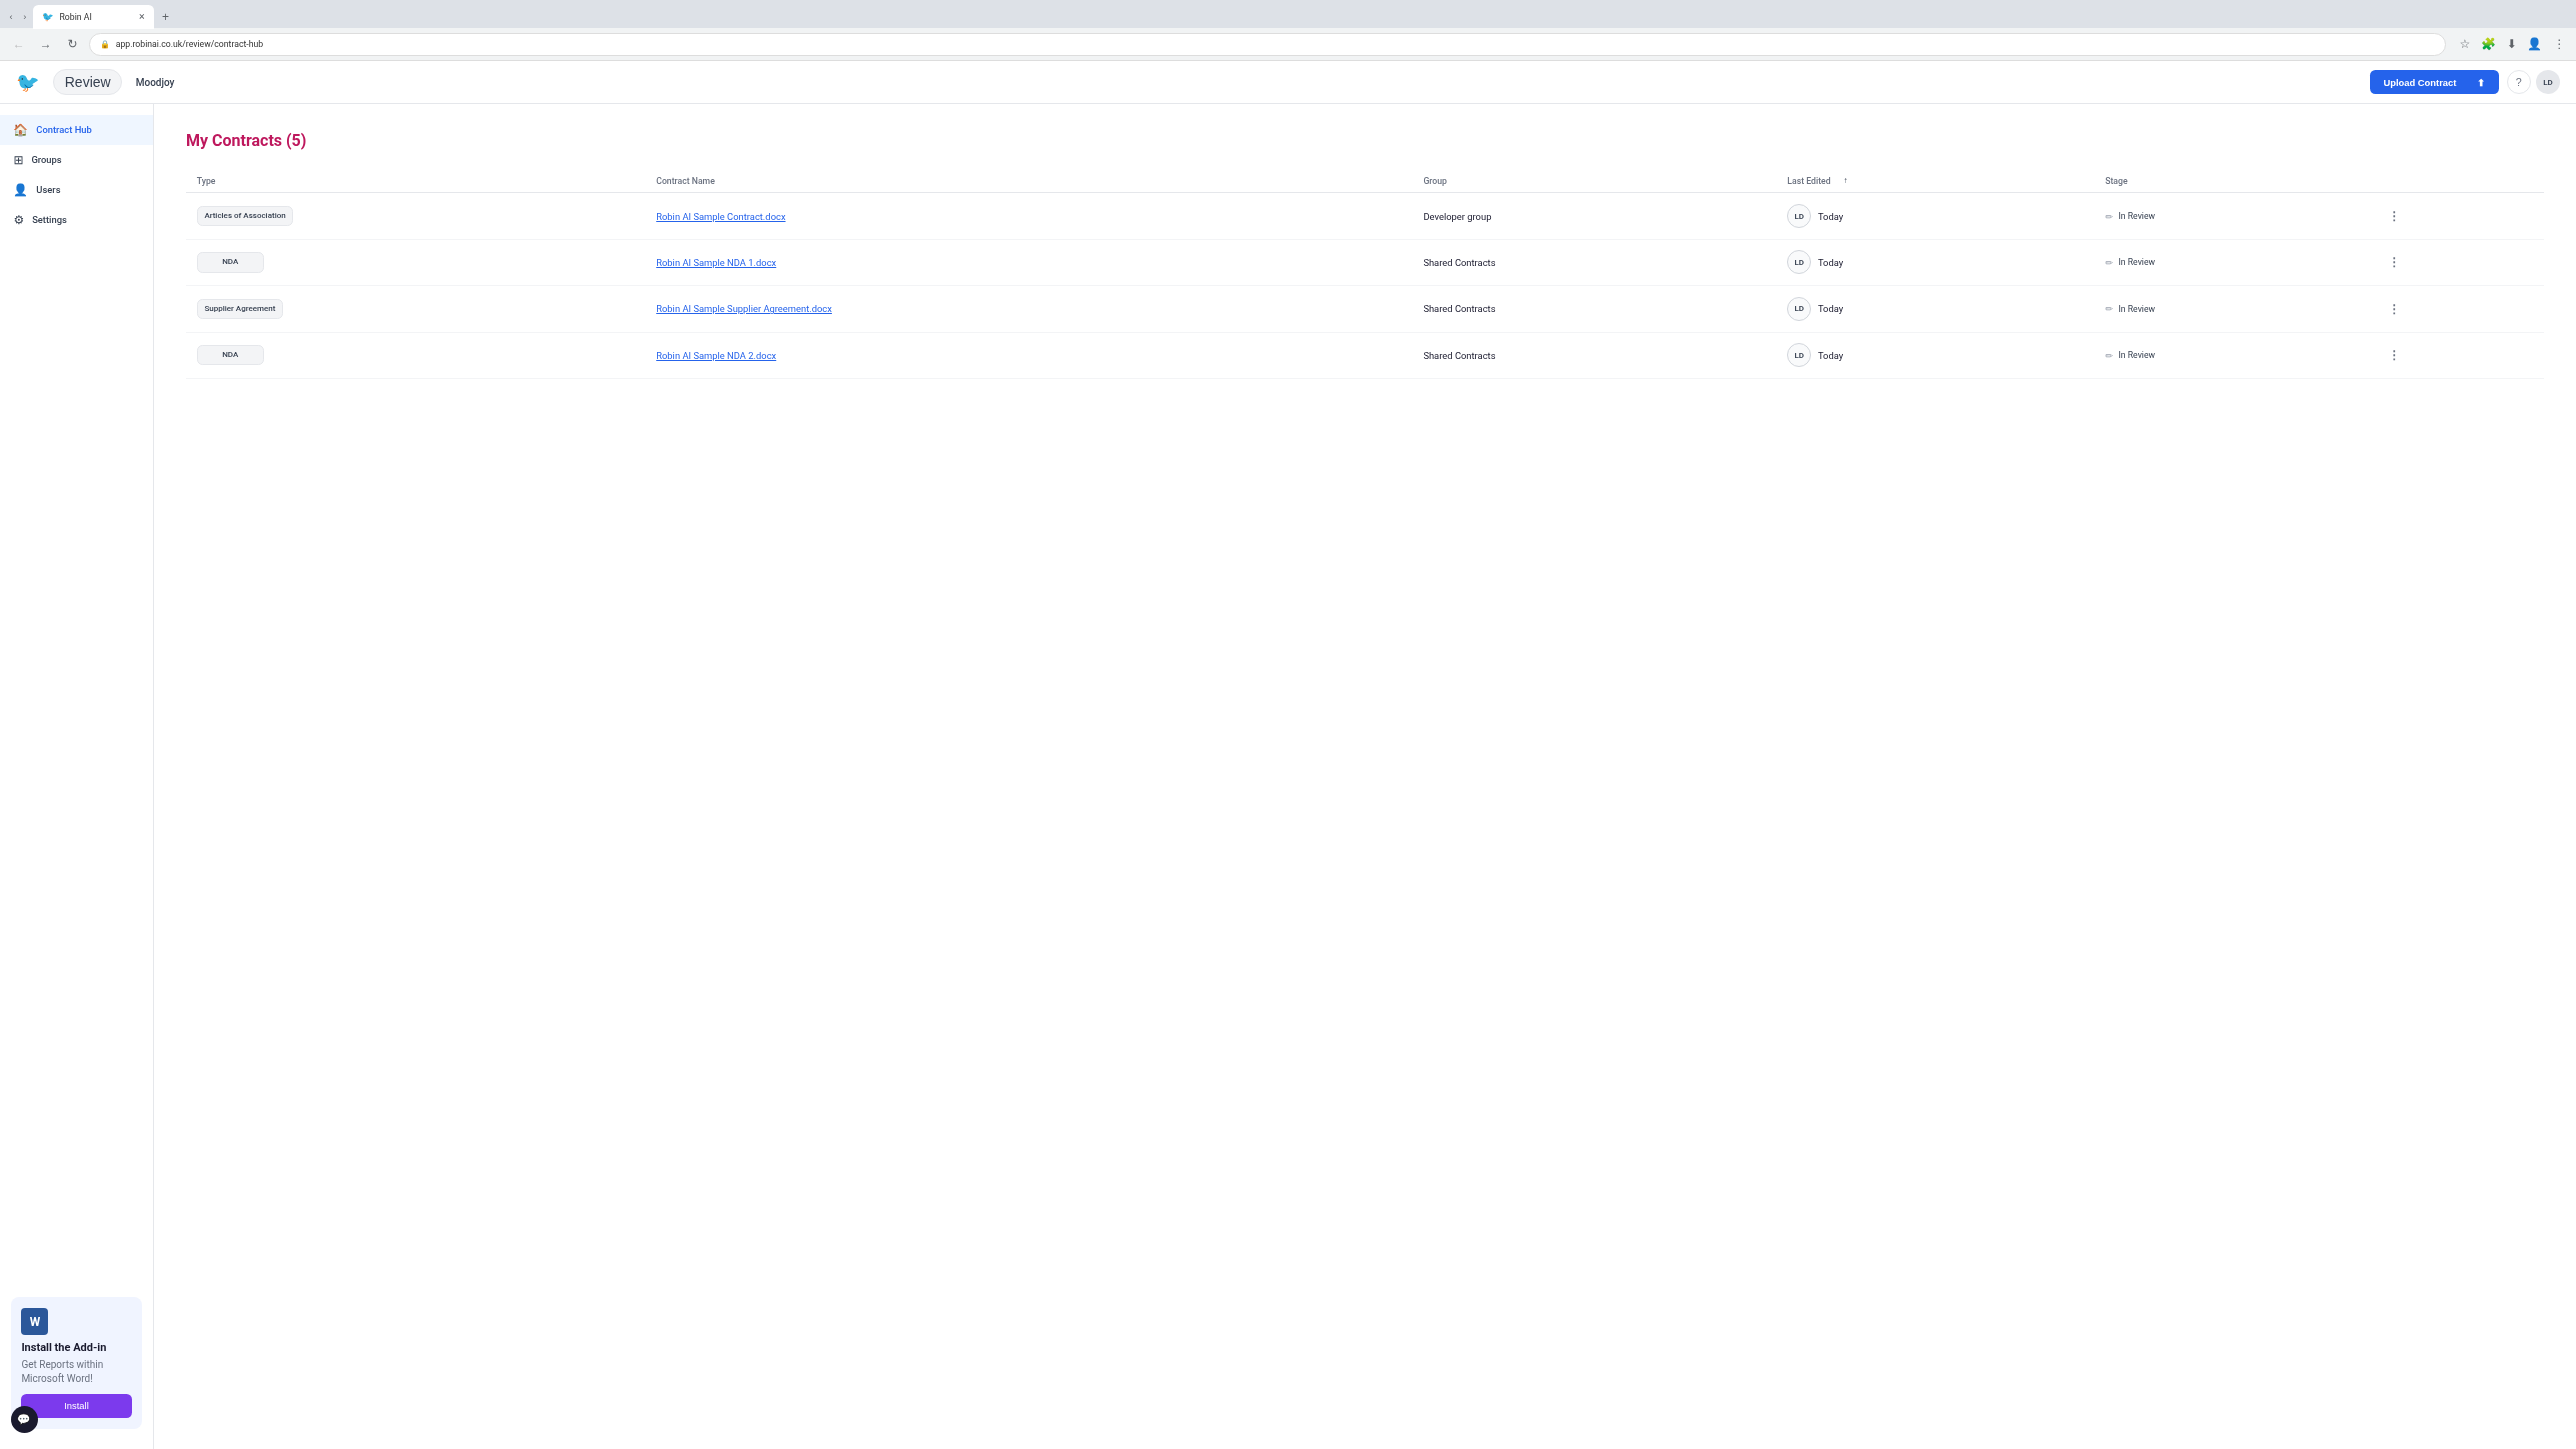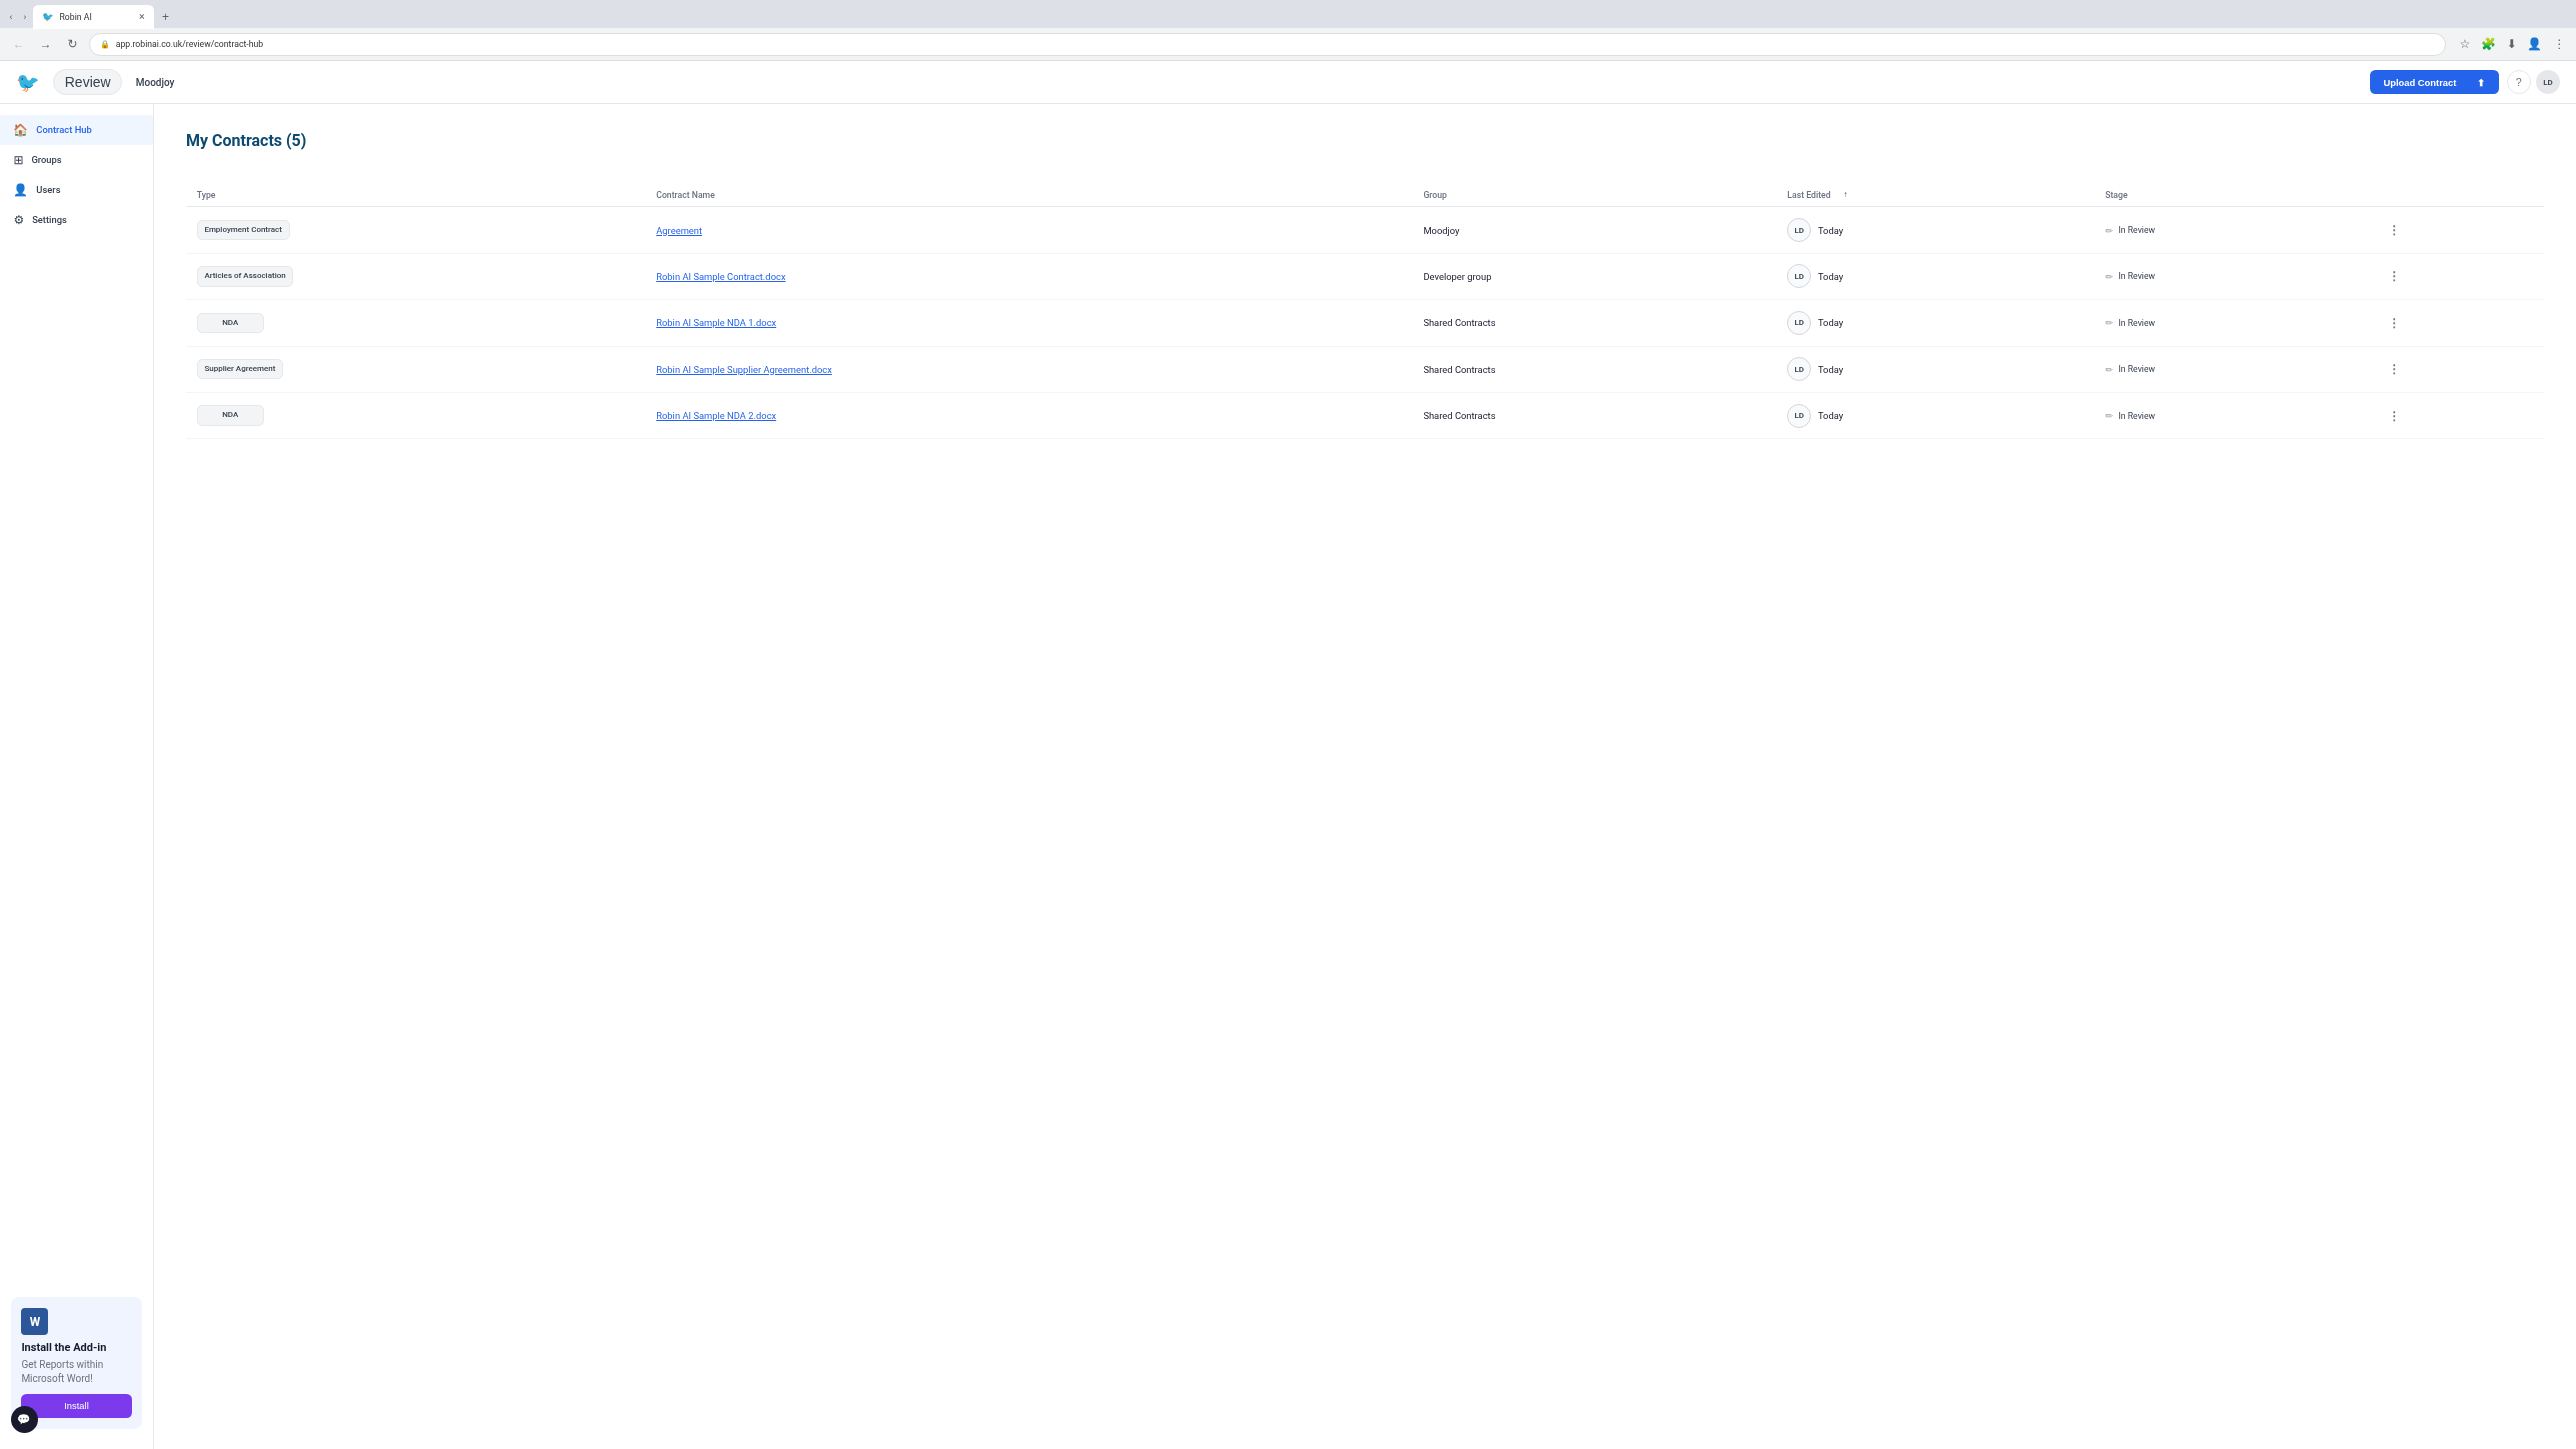--- a/index.html
+++ b/index.html
@@ -41,21 +41,21 @@
     .sidebar-item.active { background: #eff6ff; color: #2563eb; }
     .sidebar-item .icon { font-size: 12px; color: inherit; }
     .sidebar-addon { margin: 10.7px; background: #f0f4ff; border-radius: 8px; padding: 10.7px; margin-top: auto; }
     .addon-word-icon { font-size: 21.5px; margin-bottom: 5.4px; display: block; }
     .addon-title { font-size: 11px; font-weight: 700; color: #1a1a2e; margin-bottom: 4px; }
     .addon-desc { font-size: 10px; color: #6b7280; margin-bottom: 8px; line-height: 1.4; }
     .install-btn { background: #7c3aed; color: #fff; border: none; border-radius: 5.4px; padding: 6.7px; font-size: 9.4px; font-weight: 400; cursor: pointer; width: 100%; }
 
     
     .content { flex: 1; padding: 27px 32px; overflow-y: auto; background: #fff; }
-    .page-title { font-size: 16px; font-weight: 700; color: #0c4a6e; margin-bottom: 33px; }
+    .page-title { font-size: 16px; font-weight: 700; color: #be185d; margin-bottom: 19px; }
 
     
     .contracts-table { width: 100%; border-collapse: collapse; }
     .contracts-table th { text-align: left; font-size: 8.7px; font-weight: 500; color: #6b7280; padding: 6.7px 10.7px; border-bottom: 1.3px solid #e5e7eb; }
     .th-last-edited { display: flex; align-items: flex-start; gap: 13px; cursor: pointer; }
     .sort-icon { font-size: 8px; color: #374151; }
     .contracts-table td { padding: 10.7px 10.7px; border-bottom: 0.7px solid #f3f4f6; vertical-align: middle; font-size: 9.4px; }
     .type-badge { display: inline-flex; align-items: center; justify-content: center; background: #f3f4f6; border: 0.7px solid #e5e7eb; border-radius: 5.4px; padding: 4px 6.7px; font-size: 8px; font-weight: 500; color: #374151; text-align: center; min-width: 67px; line-height: 1.3; }
     .contract-link { color: #2563eb; text-decoration: underline; cursor: pointer; font-size: 9.4px; }
     .avatar-circle { width: 24px; height: 24px; border-radius: 50%; border: 1.3px solid #d1d5db; background: #f9fafb; display: inline-flex; align-items: center; justify-content: center; font-size: 8px; font-weight: 600; color: #374151; }
@@ -163,44 +163,20 @@
               <div class="th-last-edited">
                 <span>Last Edited</span>
                 <span class="sort-icon">↑</span>
               </div>
             </th>
             <th><span>Stage</span></th>
             <th></th>
           </tr>
         </thead>
         <tbody id="table-body">
-        <tr>
-    <td>
-      <span class="type-badge">Employment Contract</span>
-    </td>
-    <td>
-      <a class="contract-link" href="#">Agreement</a>
-    </td>
-    <td>Moodjoy</td>
-    <td>
-      <div class="last-edited-cell">
-        <span class="avatar-circle">LD</span>
-        <span>Today</span>
-      </div>
-    </td>
-    <td>
-      <div class="stage-cell">
-        <span class="edit-icon">✏</span>
-        <span class="stage-text">In Review</span>
-      </div>
-    </td>
-    <td>
-      <button class="more-btn">⋮</button>
-    </td>
-  </tr>
             <tr>
     <td>
       <span class="type-badge">Articles of Association</span>
     </td>
     <td>
       <a class="contract-link" href="#">Robin AI Sample Contract.docx</a>
     </td>
     <td>Developer group</td>
     <td>
       <div class="last-edited-cell">

